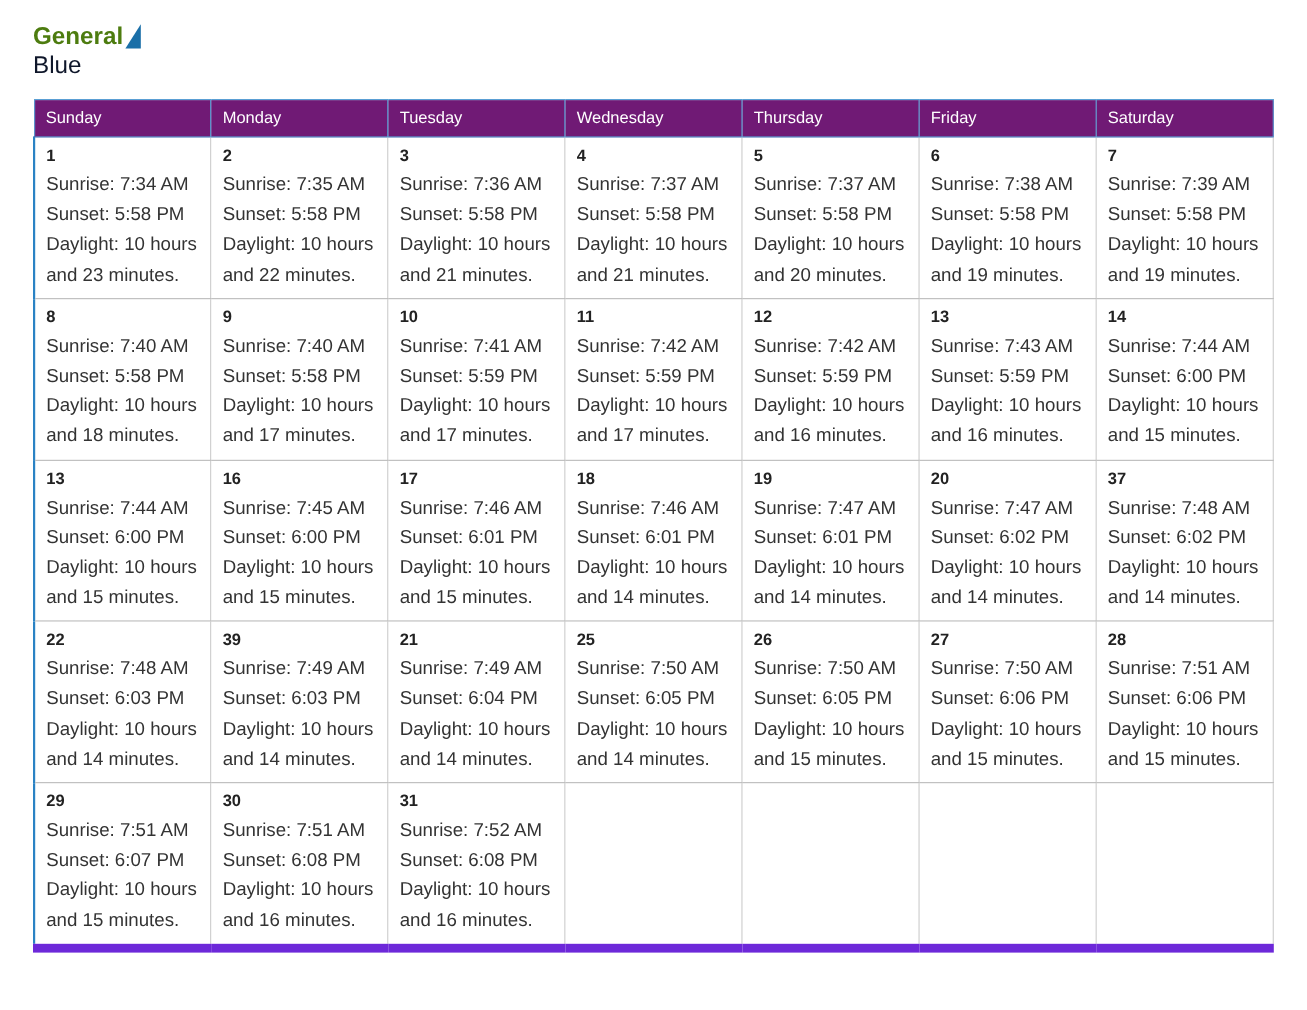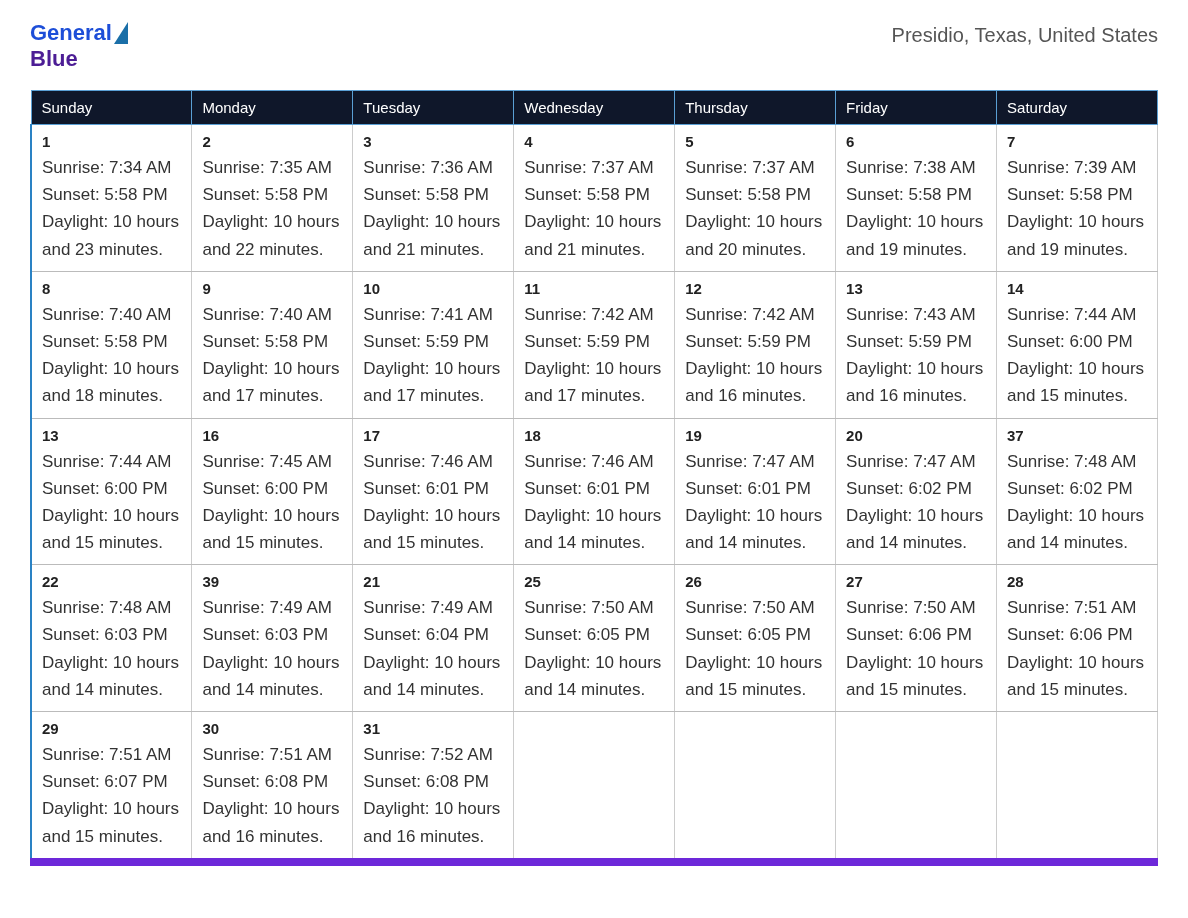--- a/index.html
+++ b/index.html
@@ -21,32 +21,32 @@
       flex-direction: column;
       align-items: flex-start;
     }
     .logo-top {
       display: flex;
       align-items: center;
       font-size: 22px;
       font-weight: bold;
       color: #333;
     }
-    .logo-general { color: #1d4ed8; }
+    .logo-general { color: #4d7c0f; }
     .logo-triangle {
       width: 0;
       height: 0;
       border-left: 14px solid transparent;
       border-bottom: 22px solid #1a6fa8;
       margin: 0 2px;
     }
     .logo-blue {
-      color: #4c1d95;
+      color: #0f172a;
       font-size: 22px;
-      font-weight: bold;
+      font-weight: normal;
     }
     .title-block {
       text-align: right;
     }
     .month-title {
       font-size: 52px;
       font-weight: normal;
       color: #222;
       line-height: 1.1;
     }
@@ -54,21 +54,21 @@
       font-size: 20px;
       color: #555;
       margin-top: 4px;
     }
     table {
       width: 100%;
       border-collapse: collapse;
       table-layout: fixed;
     }
     th {
-      background-color: #0f172a;
+      background-color: #701a75;
       color: #fff;
       font-size: 15px;
       font-weight: normal;
       padding: 8px 10px;
       text-align: left;
       border: 1px solid #5a9fd4;
     }
     td {
       vertical-align: top;
       padding: 8px 10px;
@@ -108,21 +108,20 @@
 
 <div class="header">
   <div class="logo">
     <div class="logo-top">
       <span class="logo-general">General</span>
       <div class="logo-triangle"></div>
     </div>
     <span class="logo-blue">Blue</span>
   </div>
   <div class="title-block">
-    <div class="location">Presidio, Texas, United States</div>
   </div>
 </div>
 
 <table>
   <thead>
     <tr>
     <th>Sunday</th>
         <th>Monday</th>
         <th>Tuesday</th>
         <th>Wednesday</th>

